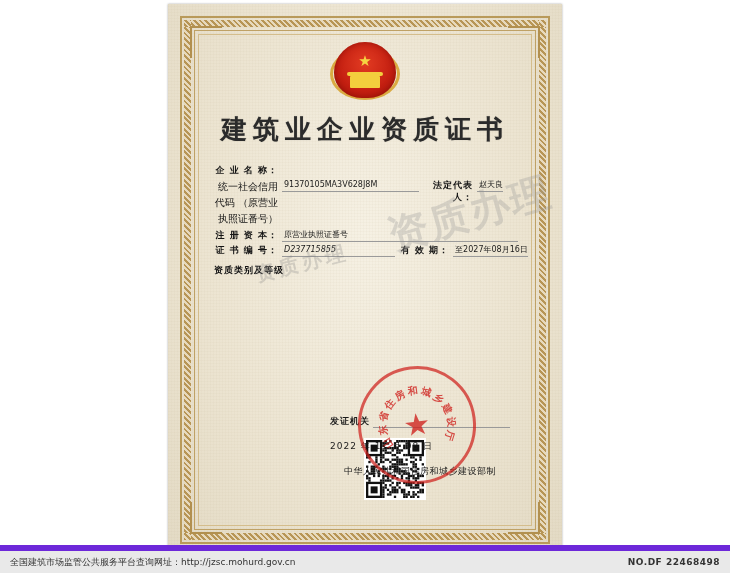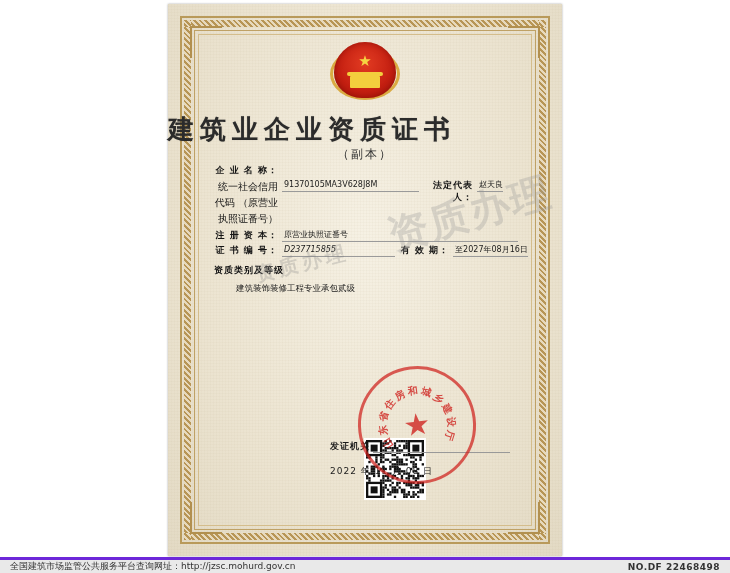--- a/index.html
+++ b/index.html
@@ -147,21 +147,21 @@
     border-top-color: transparent;
     border-radius: 50%;
     box-sizing: border-box;
   }
 
   
   .title {
     position: absolute;
     left: 0; right: 0;
     top: 108px;
-    text-align: left;
+    text-align: center;
     font-family: "DejaVu Serif", "Liberation Serif", serif;
     font-weight: bold;
     font-size: 26px;
     letter-spacing: 6px;
     color: #2b2b2b;
     text-shadow: 0 0 1px rgba(0,0,0,.3);
   }
   .subtitle {
     position: absolute;
     left: 0; right: 0;
@@ -359,23 +359,23 @@
     transform-origin: 0 0;
     white-space: nowrap;
   }
 
   
   .bottombar {
     position: absolute;
     left: 0;
     right: 0;
     bottom: 0;
-    height: 16px;
+    height: 28px;
     background: #e9e9e9;
-    border-top: 3px solid #6d28d9;
+    border-top: 6px solid #6d28d9;
     display: flex;
     align-items: center;
     justify-content: space-between;
     padding: 0 10px;
     box-sizing: border-box;
     font-size: 9px;
     color: #333;
   }
   .bottombar .right { font-weight: bold; letter-spacing: .5px; }
 
@@ -410,21 +410,20 @@
 
     <div class="emblem">
       <div class="wheat"></div>
       <div class="shield">
         <div class="star">★</div>
         <div class="gate"></div>
       </div>
     </div>
 
     <div class="title">建筑业企业资质证书</div>
-    <div class="subtitle">（副本）</div>
 
     <div class="fields">
 
       <div class="row">
         <div class="lbl">企 业 名 称：</div>
       </div>
 
 
       <div class="row split">
         <div class="lbl small">统一社会信用代码
@@ -444,21 +443,20 @@
       <div class="row split">
         <div class="lbl">证 书 编 号：</div>
         <div class="val" style="flex:1 1 120px;font-style:italic;">D237715855</div>
         <div class="col2">
           <div class="lbl">有 效 期：</div>
           <div class="val">至2027年08月16日</div>
         </div>
       </div>
 
       <div class="qual-head">资质类别及等级</div>
-      <div class="qual-body">建筑装饰装修工程专业承包贰级</div>
     </div>
 
     <div class="watermark">资质办理</div>
     <div class="watermark2">资质办理</div>
 
     <div class="qr">
       <div class="qrgrid" id="qrgrid"><svg width="58" height="58" viewBox="0 0 58 58">
             <rect width="58" height="58" fill="#ffffff"></rect>
             <rect x="18.56" y="0.00" width="2.32" height="2.32" fill="#111111"></rect>
             <rect x="23.20" y="0.00" width="2.32" height="2.32" fill="#111111"></rect>
@@ -700,20 +698,21 @@
             <rect x="4.64" y="46.4" width="6.959999999999999" height="6.959999999999999" fill="#111111"></rect>
           </svg></div>
     </div>
 
     <div class="issue">
       <div class="line1">
         <span>发证机关</span>
         <span class="u"></span>
       </div>
       <div class="date">2022 年 11 月 08 日</div>
+      <div class="ministry">中华人民共和国住房和城乡建设部制</div>
     </div>
 
     <div class="seal">
       <div class="sealstar">★</div>
       <div class="sealtext" id="sealtext">
           <span style="transform: rotate(-115deg) translate(-50%, -41px);">山</span>
           <span style="transform: rotate(-92deg) translate(-50%, -41px);">东</span>
           <span style="transform: rotate(-69deg) translate(-50%, -41px);">省</span>
           <span style="transform: rotate(-46deg) translate(-50%, -41px);">住</span>
           <span style="transform: rotate(-23deg) translate(-50%, -41px);">房</span>

